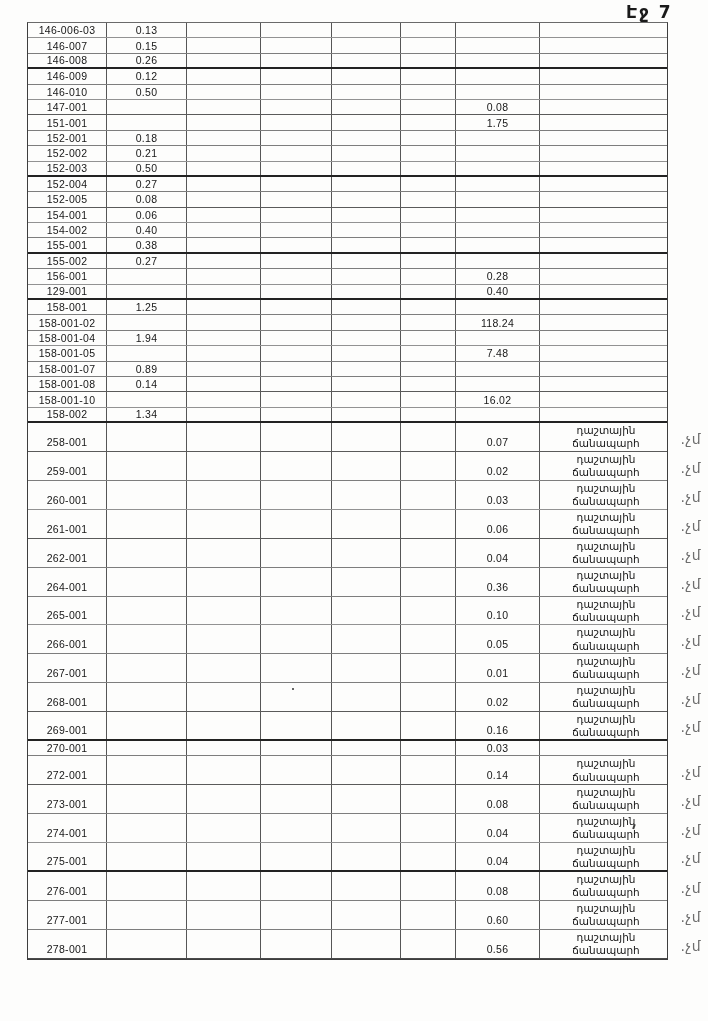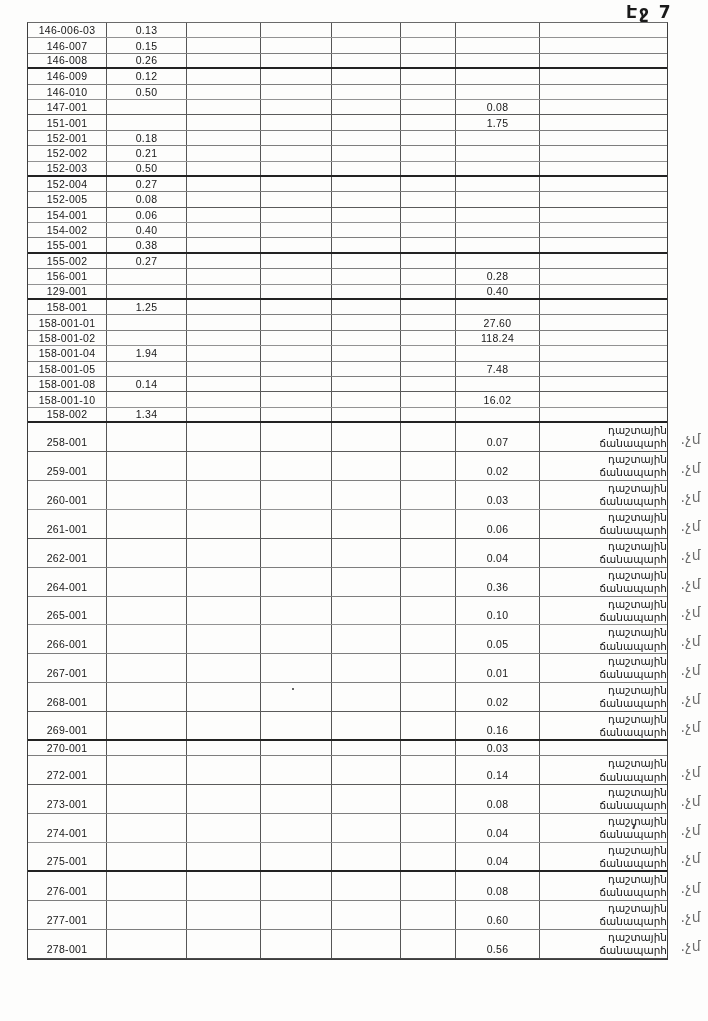--- a/index.html
+++ b/index.html
@@ -40,21 +40,21 @@
   .row-d .cell{align-items:flex-end;padding-bottom:3px;}
   .c1{width:79px;}
   .c2{width:80px;}
   .c3{width:74px;}
   .c4{width:71px;}
   .c5{width:69px;}
   .c6{width:55px;}
   .c7{width:84px;}
   .c8{flex:1;border-right:none;}
   .cell.note{
-    display:block;text-align:right;padding:1px 0 0 5px;
+    display:block;text-align:center;padding:1px 0 0 5px;
     font-family:"DejaVu Sans",sans-serif;
     font-size:10.5px;line-height:13.2px;letter-spacing:0;
   }
   .note-line{white-space:nowrap;}
   .mark{
     position:absolute;right:-34px;bottom:4px;width:27px;
     text-align:right;
     font-family:"DejaVu Sans",sans-serif;
     font-size:14px;color:#6e6e6e;letter-spacing:0.5px;
   }
@@ -257,30 +257,20 @@
       <div class="cell c1">158-001</div>
       <div class="cell c2">1.25</div>
       <div class="cell c3"></div>
       <div class="cell c4"></div>
       <div class="cell c5"></div>
       <div class="cell c6"></div>
       <div class="cell c7"></div>
       <div class="cell c8 note"></div>
     </div>
     <div class="row row-s">
-      <div class="cell c1">158-001-01</div>
-      <div class="cell c2"></div>
-      <div class="cell c3"></div>
-      <div class="cell c4"></div>
-      <div class="cell c5"></div>
-      <div class="cell c6"></div>
-      <div class="cell c7">27.60</div>
-      <div class="cell c8 note"></div>
-    </div>
-    <div class="row row-s">
       <div class="cell c1">158-001-02</div>
       <div class="cell c2"></div>
       <div class="cell c3"></div>
       <div class="cell c4"></div>
       <div class="cell c5"></div>
       <div class="cell c6"></div>
       <div class="cell c7">118.24</div>
       <div class="cell c8 note"></div>
     </div>
     <div class="row row-s">
@@ -294,20 +284,30 @@
       <div class="cell c8 note"></div>
     </div>
     <div class="row row-s">
       <div class="cell c1">158-001-05</div>
       <div class="cell c2"></div>
       <div class="cell c3"></div>
       <div class="cell c4"></div>
       <div class="cell c5"></div>
       <div class="cell c6"></div>
       <div class="cell c7">7.48</div>
+      <div class="cell c8 note"></div>
+    </div>
+    <div class="row row-s">
+      <div class="cell c1">158-001-07</div>
+      <div class="cell c2">0.89</div>
+      <div class="cell c3"></div>
+      <div class="cell c4"></div>
+      <div class="cell c5"></div>
+      <div class="cell c6"></div>
+      <div class="cell c7"></div>
       <div class="cell c8 note"></div>
     </div>
     <div class="row row-s">
       <div class="cell c1">158-001-08</div>
       <div class="cell c2">0.14</div>
       <div class="cell c3"></div>
       <div class="cell c4"></div>
       <div class="cell c5"></div>
       <div class="cell c6"></div>
       <div class="cell c7"></div>

